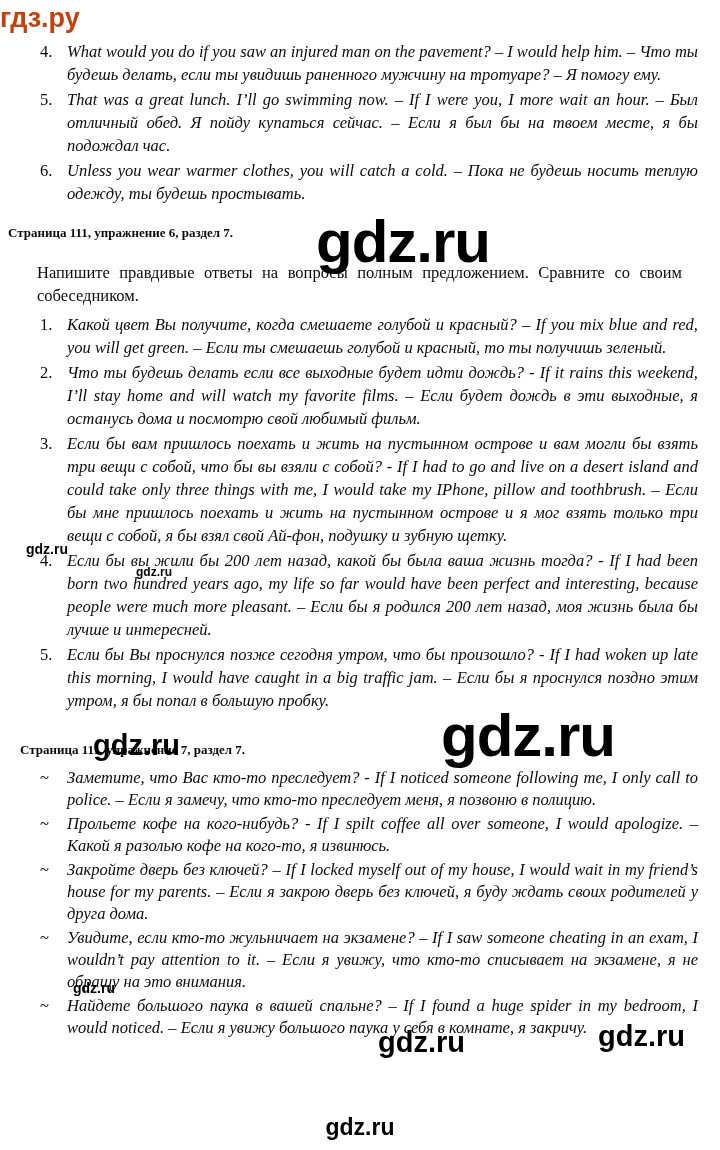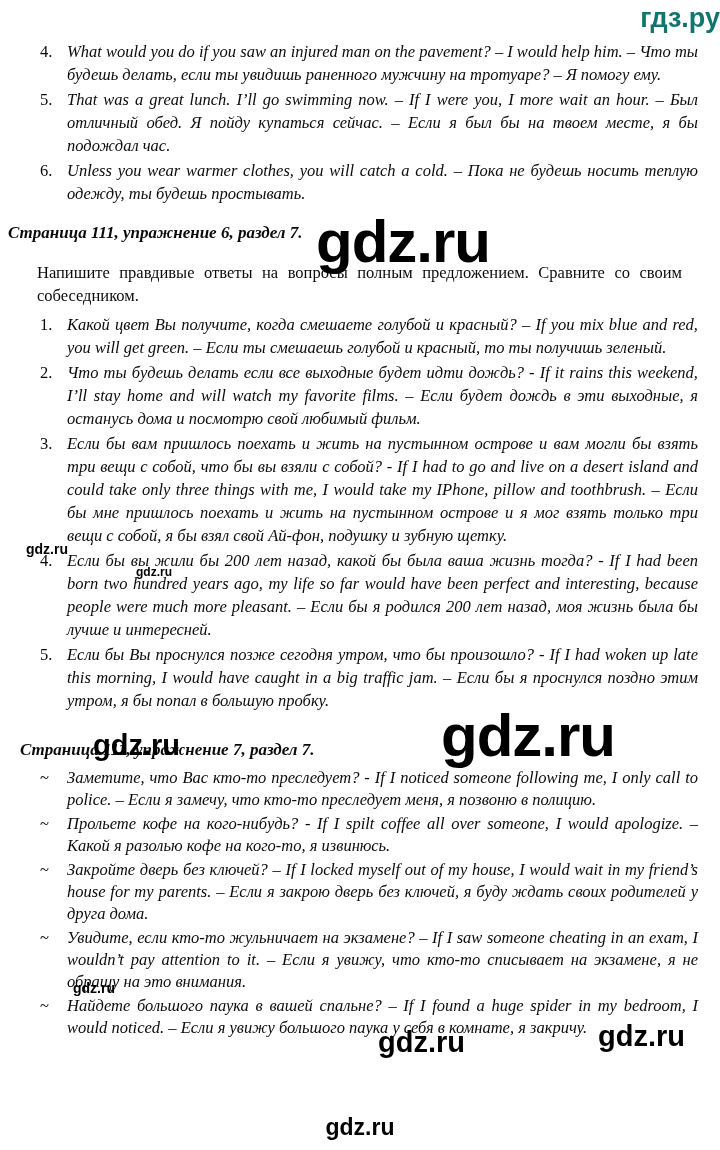--- a/index.html
+++ b/index.html
@@ -10,39 +10,38 @@
     font-family:"Liberation Serif", serif;
     font-size:16.5px;
     line-height:23px;
     position:relative;
     overflow:hidden;
   }
   .page{position:relative;width:720px;height:1150px;}
 
   .brand-header{
     padding-top:3px;
-    text-align:right;
+    text-align:left;
     font-family:"Liberation Sans", sans-serif;
     font-weight:700;
     font-size:27px;
     line-height:31px;
-    color:#0f766e;
+    color:#c2410c;
   }
 
   .numlist{margin:6px 0 0 0;padding:0 22px 0 40px;}
   .li{display:flex;margin-bottom:2px;}
   .li-num{flex:0 0 27px;}
   .li-text{flex:1;text-align:justify;font-style:italic;}
 
   .sec-title{
-    font-size:17px;font-weight:700;
+    font-size:13px;font-weight:700;
     margin:16px 0 0 0;
     padding:0 22px 0 8px;
     line-height:24px;
-    font-style:italic;
   }
   .sec-title.second{margin-top:26px;margin-left:12px;}
   .intro{
     margin:16px;padding:0 22px 0 21px;
     text-align:justify;
   }
   .intro.gap-after{margin-bottom:3px;}
 
   .tildelist{margin:5px 0 0 0;padding:0 22px 0 40px;line-height:22px;}
   .tildelist .li{margin-bottom:2px;}

